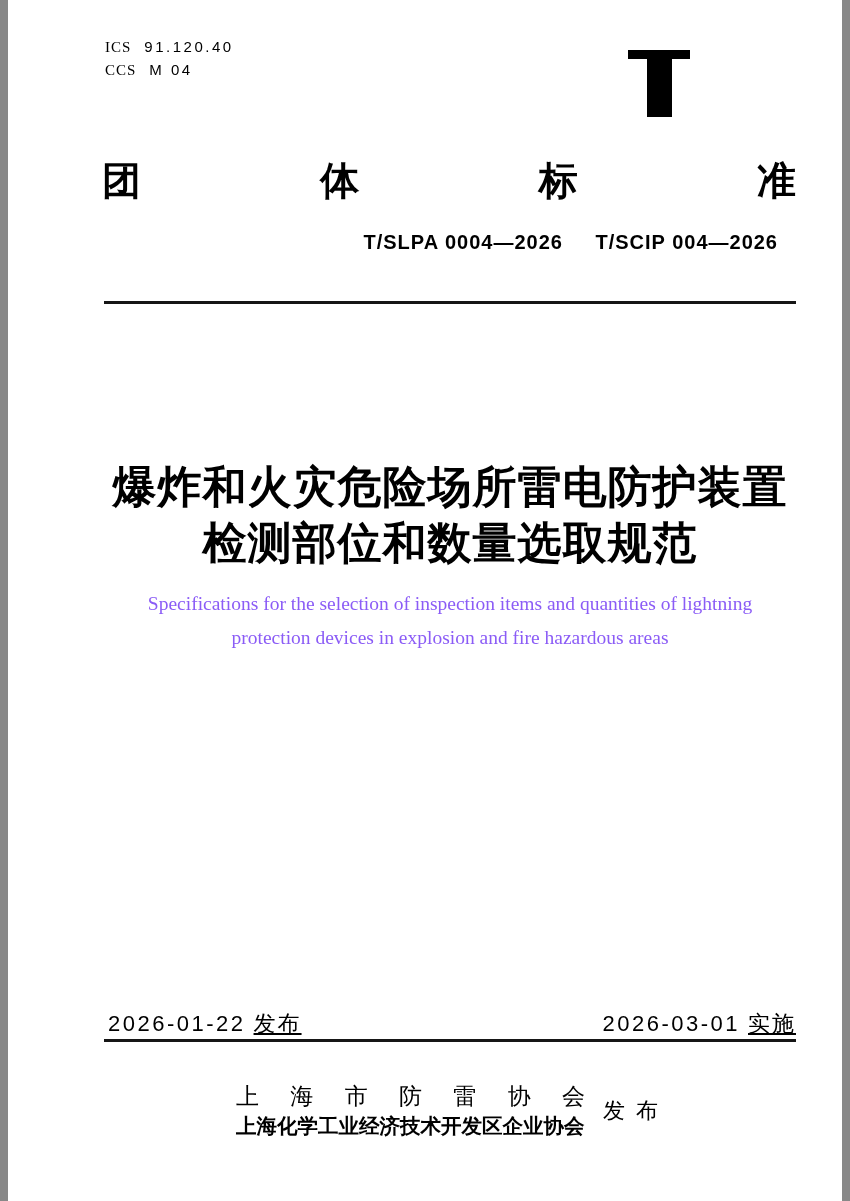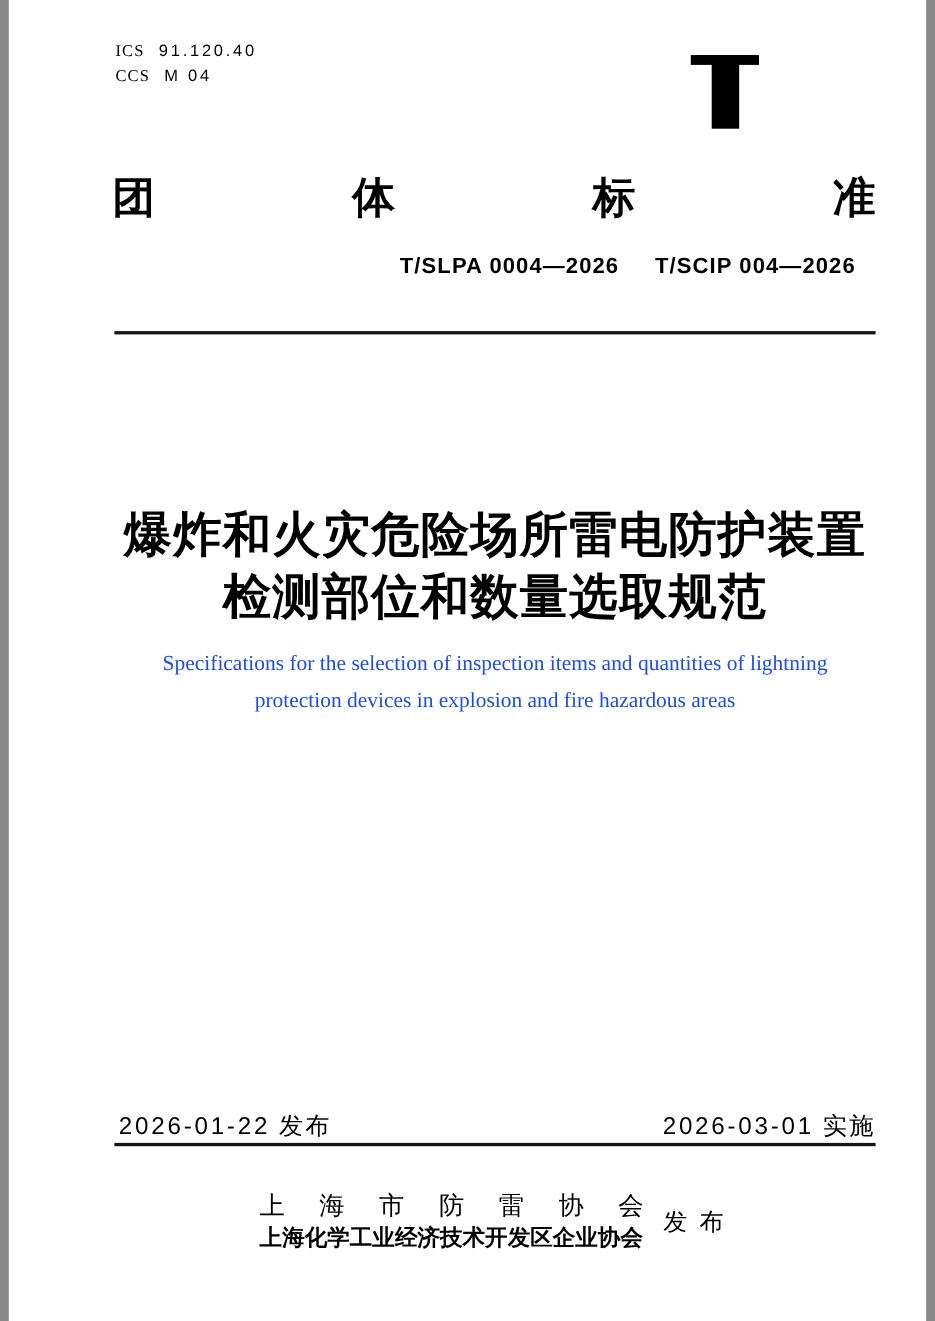--- a/index.html
+++ b/index.html
@@ -51,32 +51,32 @@
   .title-block {
     position: absolute; left: 95px; top: 459px; width: 694px;
     text-align: center; font-size: 44px; font-weight: bold; line-height: 56px;
     letter-spacing: 1px; white-space: nowrap;
   }
 
   
   .subtitle-block {
     position: absolute; left: 85px; top: 587px; width: 714px;
     text-align: center; font-family: "Liberation Serif", serif;
-    font-size: 19.5px; line-height: 34px; color: #1d4ed8;
+    font-size: 19.5px; line-height: 34px; color: #8b5cf6;
   }
   .subtitle-block div { white-space: nowrap; }
 
   
   .date-row {
     position: absolute; left: 100px; top: 1011px; width: 688px;
     display: flex; justify-content: space-between;
     font-size: 22px; font-weight: 500; line-height: 26px; white-space: nowrap;
   }
   .date-num { letter-spacing: 2.5px; margin-top: 13px; }
-  .date-label { margin-left: 8px; letter-spacing: 2px; }
+  .date-label { margin-left: 8px; letter-spacing: 2px; text-decoration: underline; }
 
   
   .publisher-block {
     position: absolute; left: 228px; top: 1081px;
     display: flex; align-items: center;
   }
   .publisher-names { width: 349px; }
   .publisher-line1 {
     display: flex; justify-content: space-between;
     font-size: 23px; font-weight: 500; line-height: 30px;

